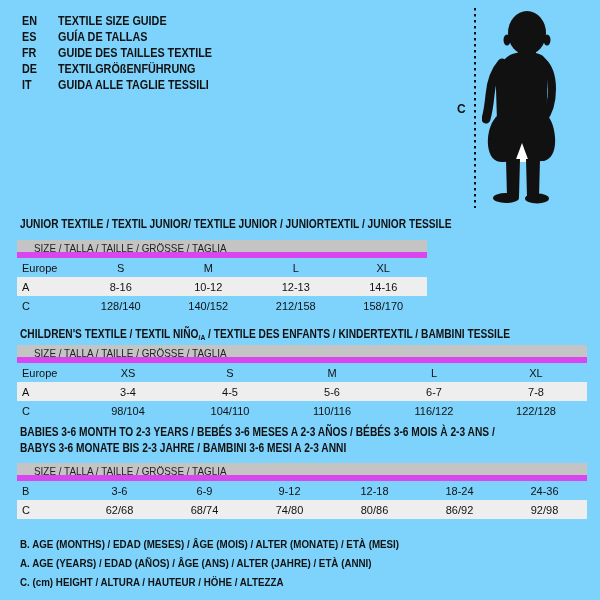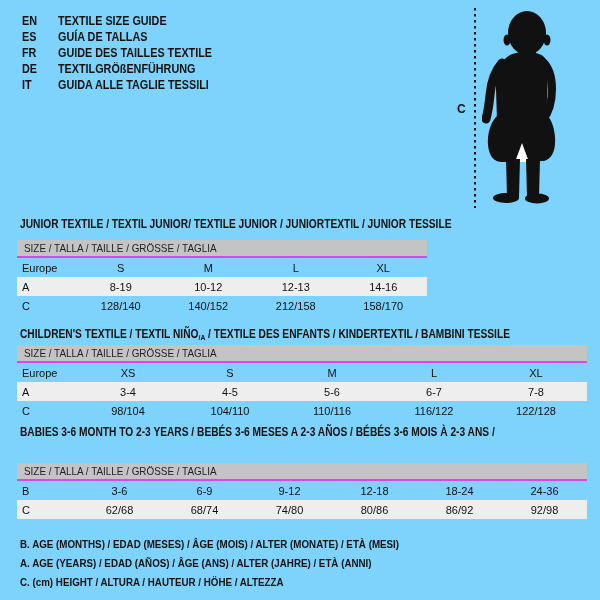--- a/index.html
+++ b/index.html
@@ -19,22 +19,22 @@
   
   #measure-line{left:473px;top:8px;}
   #figure-c-label{left:457px;top:102px;font-size:12px;font-weight:bold;}
   #baby-svg{left:482px;top:9px;}
 
   
   .sec-title{font-size:12px;font-weight:bold;line-height:16px;}
 
   
   .size-bar{
-    height:18px;background:var(--bar,#c4c4c4);border-bottom:2px solid #d946ef;
-    line-height:17px;padding-left:7px;font-size:11px;color:#222;box-sizing:border-box;
+    height:18px;background:var(--bar,#c4c4c4);border-bottom:6px solid #d946ef;
+    line-height:17px;padding-left:17px;font-size:11px;color:#222;box-sizing:border-box;
   }
 
   
   table.size-tbl{border-collapse:collapse;table-layout:fixed;width:100%;}
   .size-tbl td{font-size:11px;text-align:center;height:19px;padding:0;vertical-align:middle;}
   .size-tbl td.rowlabel{text-align:left;padding-left:5px;width:55px;margin-top:11px;}
   .size-tbl tr:nth-child(even){background:var(--alt,#eeeeee);}
 
   #junior-title{left:20px;top:216px;}
   #junior-bar{left:17px;top:240px;width:410px;}
@@ -115,21 +115,21 @@
     <tbody>
         <tr>
           <td class="rowlabel">Europe</td>
           <td>S</td>
           <td>M</td>
           <td>L</td>
           <td>XL</td>
         </tr>
         <tr>
           <td class="rowlabel">A</td>
-          <td>8-19</td>
+          <td>8-16</td>
           <td>10-12</td>
           <td>12-13</td>
           <td>14-16</td>
         </tr>
         <tr>
           <td class="rowlabel">C</td>
           <td>128/140</td>
           <td>140/152</td>
           <td>212/158</td>
           <td>158/170</td>
@@ -167,20 +167,21 @@
           <td>104/110</td>
           <td>110/116</td>
           <td>116/122</td>
           <td>122/128</td>
         </tr>
       </tbody>
   </table>
 
   <div id="babies-title" class="abs sec-title">
     <span class="t-line"><span class="cond">BABIES 3-6 MONTH TO 2-3 YEARS / BEBÉS 3-6 MESES A 2-3 AÑOS / BÉBÉS 3-6 MOIS À 2-3 ANS /</span></span>
+    <span class="t-line"><span class="cond">BABYS 3-6 MONATE BIS 2-3 JAHRE / BAMBINI 3-6 MESI A 2-3 ANNI</span></span>
   </div>
   <div id="babies-bar" class="abs size-bar">
     <span class="cond90">SIZE / TALLA / TAILLE / GRÖSSE / TAGLIA</span>
   </div>
   <table id="babies-table" class="abs size-tbl">
     <tbody>
         <tr>
           <td class="rowlabel">B</td>
           <td>3-6</td>
           <td>6-9</td>

